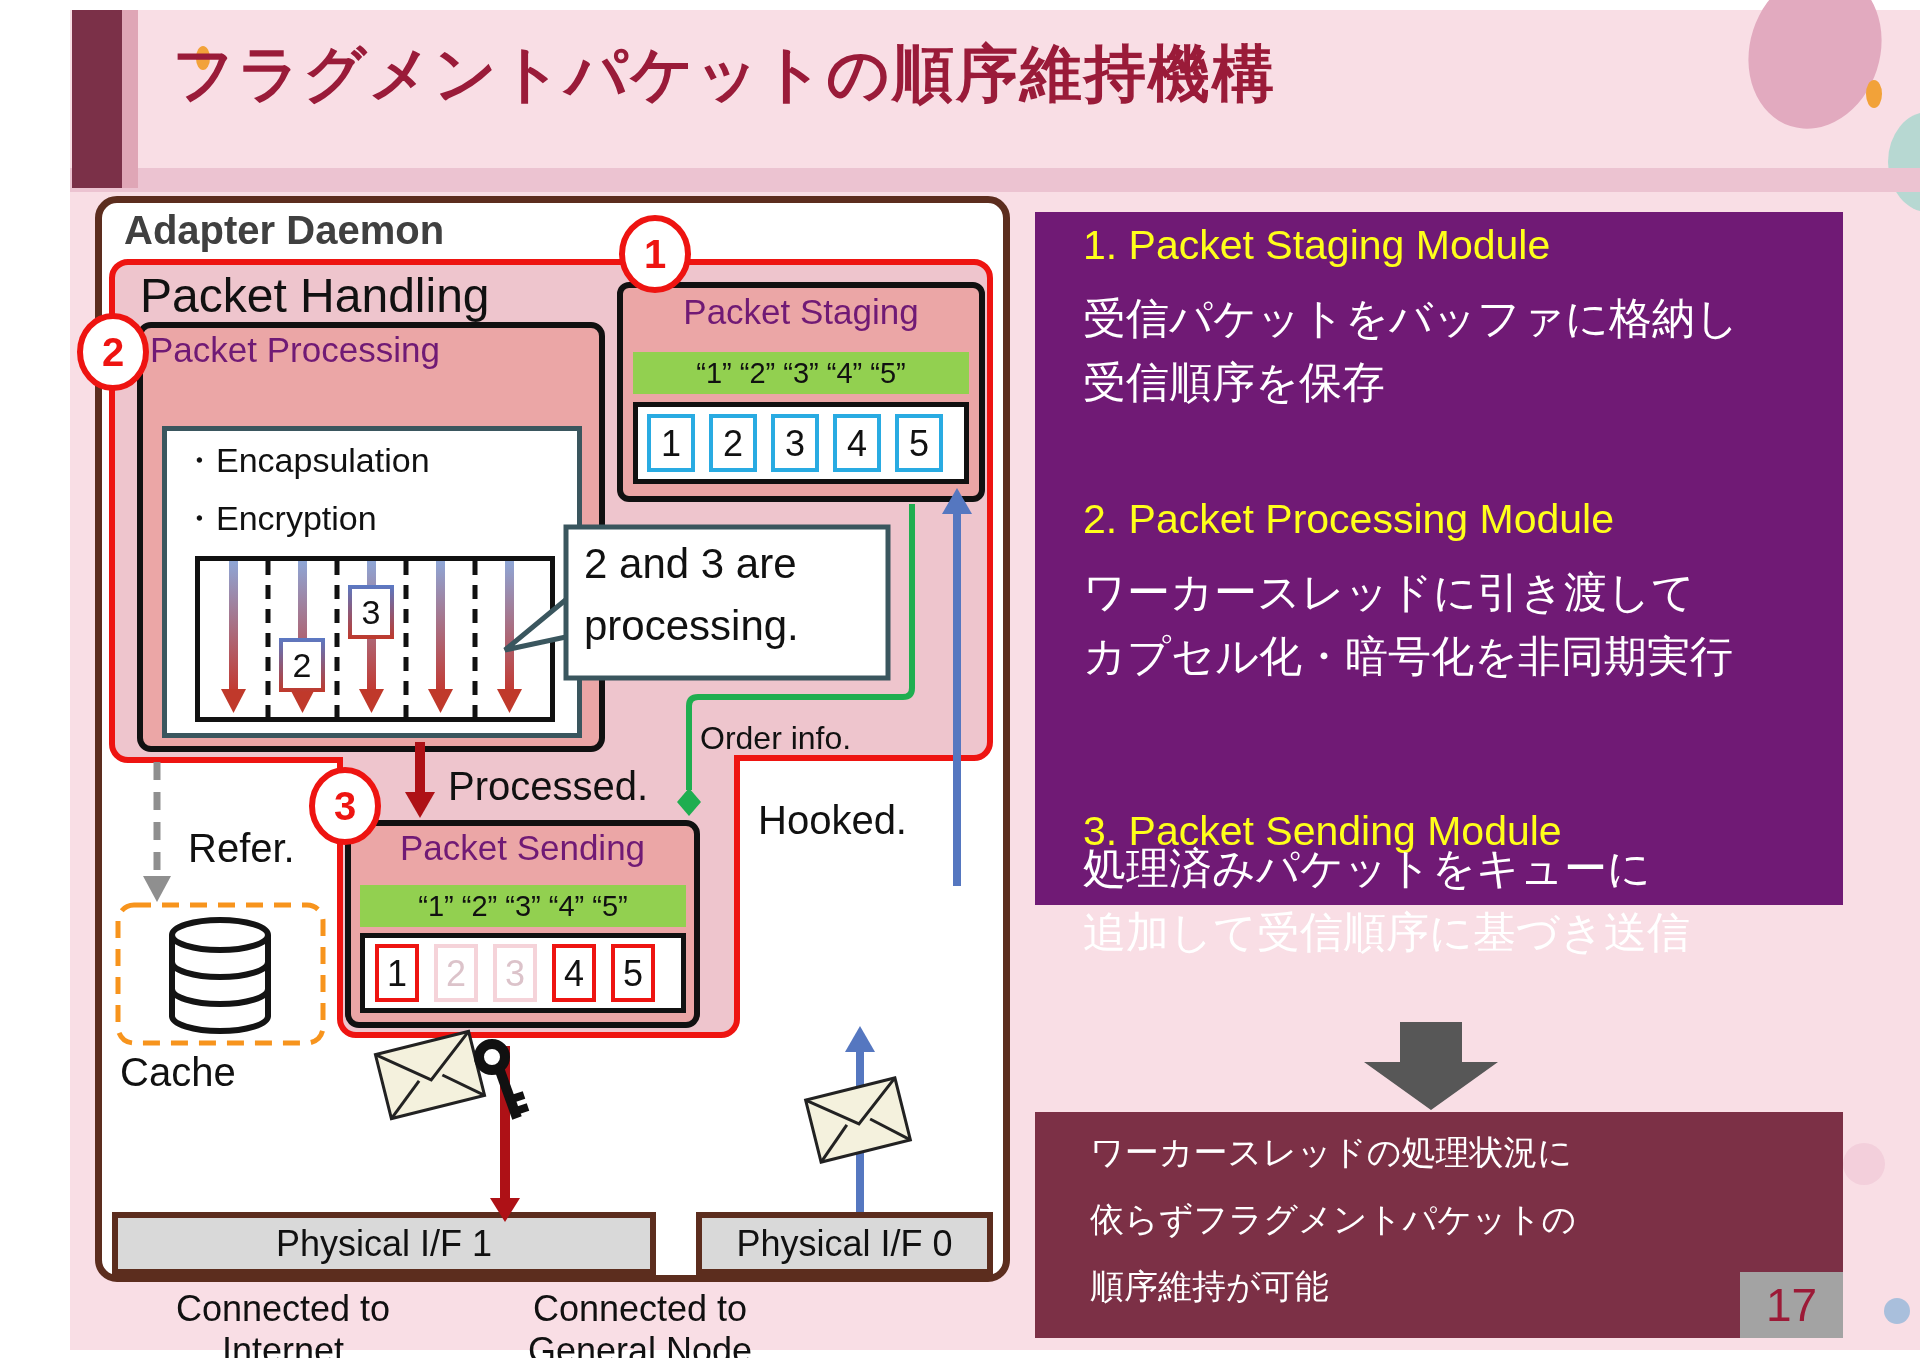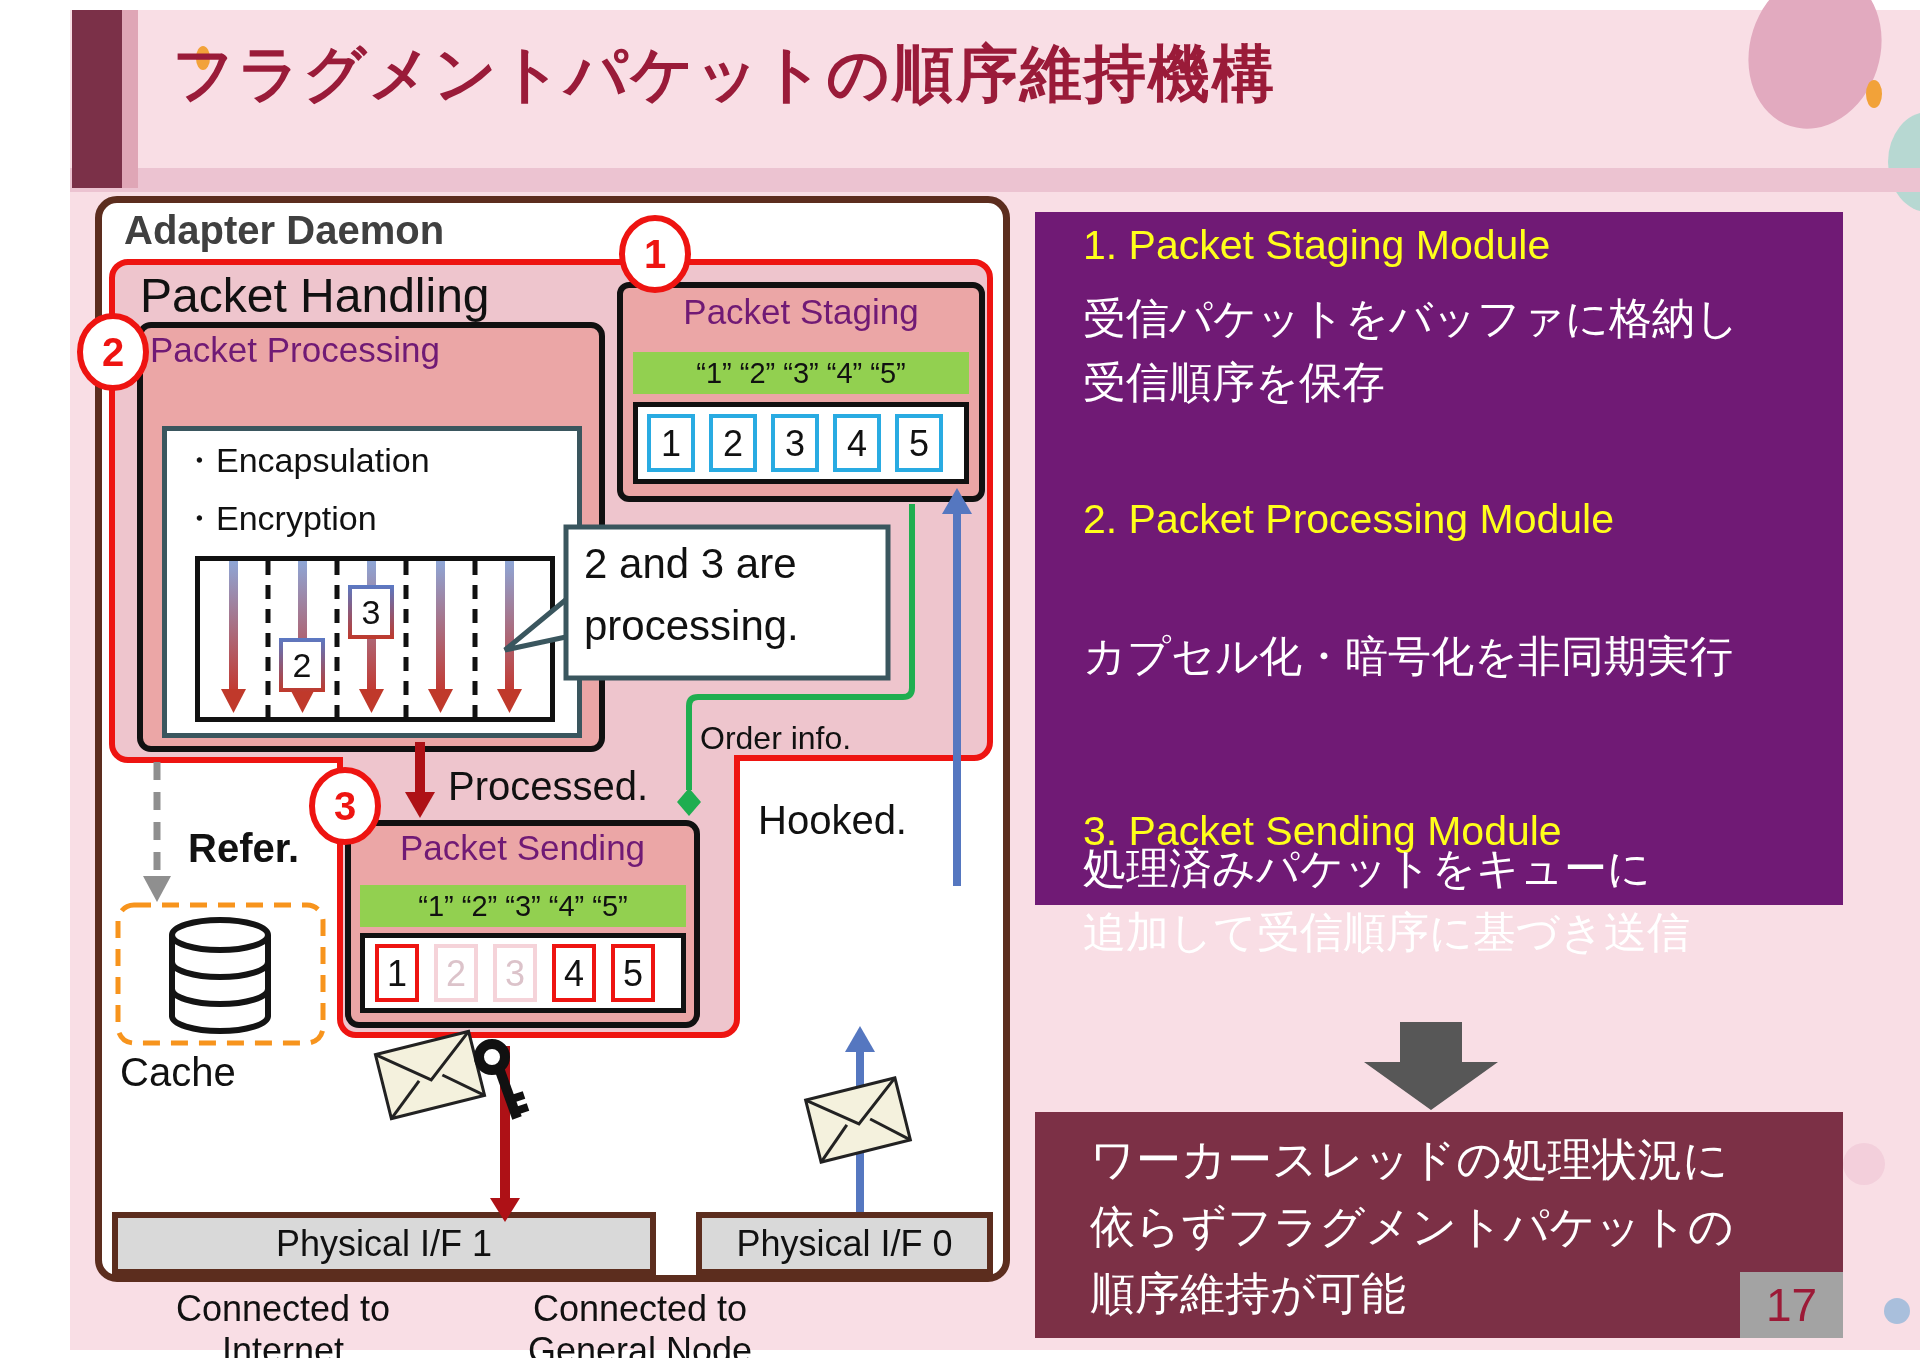--- a/index.html
+++ b/index.html
@@ -34,21 +34,21 @@
   .badge-in{width:100%;height:100%;background:#fff;font-size:34px;line-height:46px;text-align:center;color:#111;}
   .hookbox{left:755px;top:888px;width:230px;height:134px;border:7px solid #111;border-radius:16px;background:#fff;
            display:flex;flex-direction:column;justify-content:center;text-align:center;font-size:38px;color:#111;line-height:46px;}
   .iface{border:6px solid #5c2d1e;background:#d9d9d9;font-size:36px;color:#111;text-align:center;line-height:52px;}
   .lbl{font-size:40px;color:#111;}
   .circ-digit{width:68px;text-align:center;font-size:40px;font-weight:bold;color:#ee1411;}
   .panel{left:1035px;top:212px;width:808px;height:693px;background:#701a75;}
   .p-head{position:absolute;left:48px;font-size:41px;color:#ffff1a;}
   .p-line{position:absolute;left:48px;font-size:43px;color:#ffffff;}
   .conclusion{left:1035px;top:1112px;width:808px;height:226px;background:#7c3046;}
-  .c-line{position:absolute;left:55px;font-size:45px;color:#ffffff;}
+  .c-line{position:absolute;left:55px;font-size:34px;color:#ffffff;}
   .pagebox{left:1740px;top:1272px;width:103px;height:66px;background:#a3a3a3;text-align:center;
            font-size:46px;line-height:66px;color:#9c1a37;}
   .bottom-note{font-size:36px;color:#111;text-align:center;line-height:42px;}
   svg{position:absolute;left:0;top:0;pointer-events:none;}
 </style>
 </head>
 <body>
 
 <div class="stage">
 
@@ -152,20 +152,21 @@
   <div class="abs bottom-note" style="left:470px;top:1288px;width:340px;">
     <div>Connected to</div>
     <div>General Node</div>
   </div>
 
   <div class="box panel">
     <div class="p-head" style="top:10px;">1.  Packet Staging Module</div>
     <div class="p-line" style="top:78px;">受信パケットをバッファに格納し</div>
     <div class="p-line" style="top:142px;">受信順序を保存</div>
     <div class="p-head" style="top:284px;">2.  Packet Processing Module</div>
+    <div class="p-line" style="top:352px;">ワーカースレッドに引き渡して</div>
     <div class="p-line" style="top:416px;">カプセル化・暗号化を非同期実行</div>
     <div class="p-head" style="top:584px;margin-top:12px;">3.  Packet Sending Module</div>
     <div class="p-line" style="top:628px;">処理済みパケットをキューに</div>
     <div class="p-line" style="top:692px;">追加して受信順序に基づき送信</div>
   </div>
 
   <div class="box conclusion">
     <div class="c-line" style="top:18px;">ワーカースレッドの処理状況に</div>
     <div class="c-line" style="top:85px;">依らずフラグメントパケットの</div>
     <div class="c-line" style="top:152px;">順序維持が可能</div>
@@ -243,16 +244,16 @@
   </svg>
 
   <div class="abs circ-digit" style="left:621px;top:232px;">1</div>
   <div class="abs circ-digit" style="left:79px;top:330px;">2</div>
   <div class="abs circ-digit" style="left:311px;top:784px;">3</div>
   <div class="abs lbl" style="left:584px;top:540px;font-size:42px;">2 and 3 are</div>
   <div class="abs lbl" style="left:584px;top:602px;font-size:42px;">processing.</div>
   <div class="abs lbl" style="left:448px;top:764px;">Processed.</div>
   <div class="abs lbl" style="left:700px;top:720px;font-size:32px;">Order info.</div>
   <div class="abs lbl" style="left:758px;top:798px;">Hooked.</div>
-  <div class="abs lbl" style="left:188px;top:826px;font-weight:bold;">Refer.</div>
+  <div class="abs lbl" style="left:188px;top:826px;">Refer.</div>
   <div class="abs lbl" style="left:120px;top:1050px;">Cache</div>
 
 </div>
 
 </body></html>

